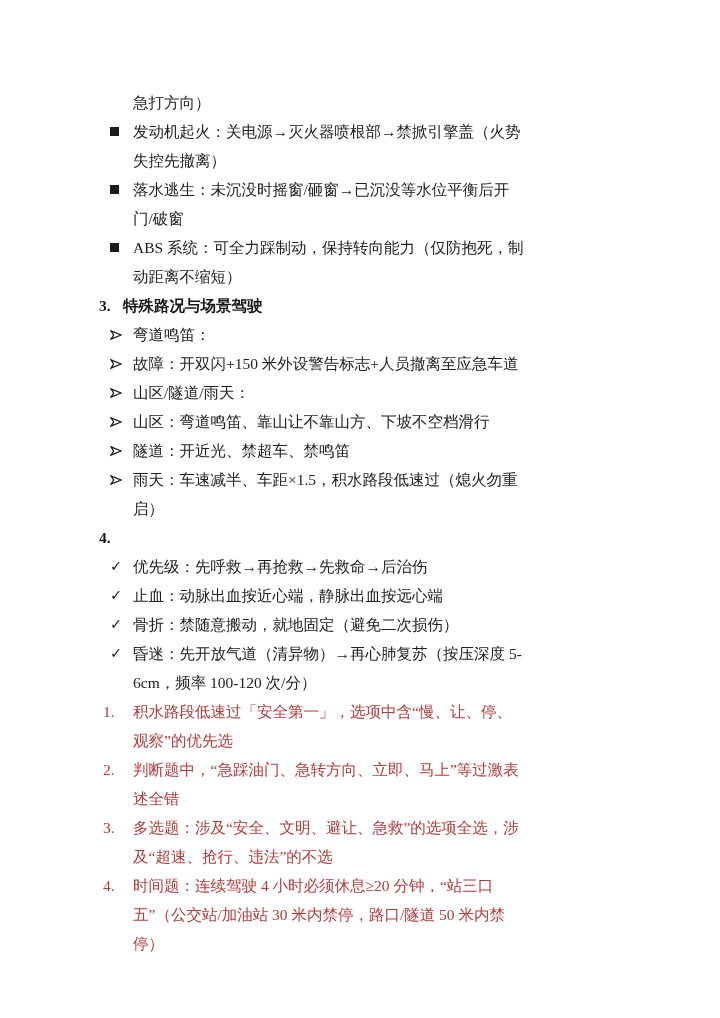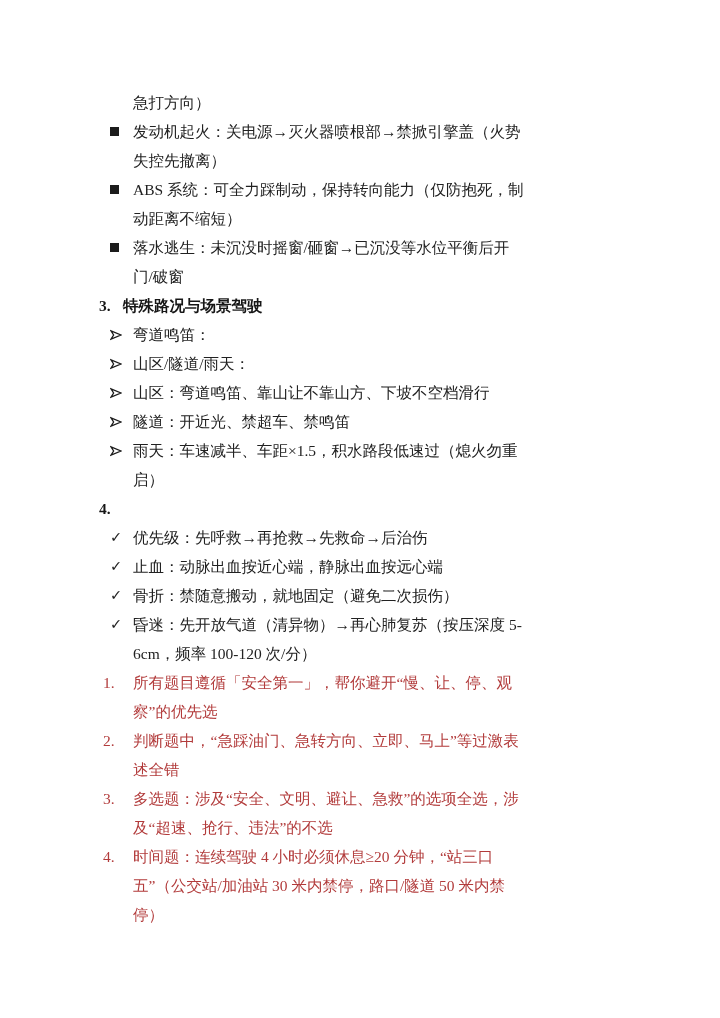--- a/index.html
+++ b/index.html
@@ -46,37 +46,43 @@
 <div class="page">
 
   <div class="line cont">急打方向）</div>
 
   <div class="line row">
     <span class="m"><span class="sq"></span></span>
     <span class="t">发动机起火：关电源→灭火器喷根部→禁掀引擎盖（火势失控先撤离）</span>
   </div>
   <div class="line row">
     <span class="m"><span class="sq"></span></span>
-    <span class="t">ABS 系统：可全力踩制动，保持转向能力（仅防抱死，制动距离不缩短）</span>
+    <span class="t">落水逃生：未沉没时摇窗/砸窗→已沉没等水位平衡后开门/破窗</span>
   </div>
   <div class="line row">
     <span class="m"><span class="sq"></span></span>
-    <span class="t">落水逃生：未沉没时摇窗/砸窗→已沉没等水位平衡后开门/破窗</span>
+    <span class="t">ABS 系统：可全力踩制动，保持转向能力（仅防抱死，制动距离不缩短）</span>
   </div>
 
   <div class="line sec-head">
     <span class="num">3.</span>
     <span>特殊路况与场景驾驶</span>
   </div>
 
   <div class="line row">
     <span class="m"><svg class="arrow-svg" width="12" height="12" viewBox="0 0 12 12">
           <path d="M1,1.8 L11,6 L1,10.2 L3.6,6 Z" fill="none" stroke="#1c1c1c" stroke-width="1.3" stroke-linejoin="miter"></path>
         </svg></span>
     <span class="t">弯道鸣笛：</span>
+  </div>
+  <div class="line row">
+    <span class="m"><svg class="arrow-svg" width="12" height="12" viewBox="0 0 12 12">
+          <path d="M1,1.8 L11,6 L1,10.2 L3.6,6 Z" fill="none" stroke="#1c1c1c" stroke-width="1.3" stroke-linejoin="miter"></path>
+        </svg></span>
+    <span class="t">故障：开双闪+150 米外设警告标志+人员撤离至应急车道</span>
   </div>
   <div class="line row">
     <span class="m"><svg class="arrow-svg" width="12" height="12" viewBox="0 0 12 12">
           <path d="M1,1.8 L11,6 L1,10.2 L3.6,6 Z" fill="none" stroke="#1c1c1c" stroke-width="1.3" stroke-linejoin="miter"></path>
         </svg></span>
     <span class="t">山区/隧道/雨天：</span>
   </div>
   <div class="line row">
     <span class="m"><svg class="arrow-svg" width="12" height="12" viewBox="0 0 12 12">
           <path d="M1,1.8 L11,6 L1,10.2 L3.6,6 Z" fill="none" stroke="#1c1c1c" stroke-width="1.3" stroke-linejoin="miter"></path>
@@ -113,21 +119,21 @@
     <span class="t">骨折：禁随意搬动，就地固定（避免二次损伤）</span>
   </div>
   <div class="line row">
     <span class="m chk">✓</span>
     <span class="t">昏迷：先开放气道（清异物）→再心肺复苏（按压深度 5-6cm，频率 100-120 次/分）</span>
   </div>
 
 
   <div class="line row red red-row">
     <span class="m">1.</span>
-    <span class="t">所有题目遵循「安全第一」，帮你避开“慢、让、停、观察”的优先选</span>
+    <span class="t">积水路段低速过「安全第一」，选项中含“慢、让、停、观察”的优先选</span>
   </div>
   <div class="line row red red-row">
     <span class="m">2.</span>
     <span class="t">判断题中，“急踩油门、急转方向、立即、马上”等过激表述全错</span>
   </div>
   <div class="line row red red-row">
     <span class="m">3.</span>
     <span class="t">多选题：涉及“安全、文明、避让、急救”的选项全选，涉及“超速、抢行、违法”的不选</span>
   </div>
   <div class="line row red red-row">

